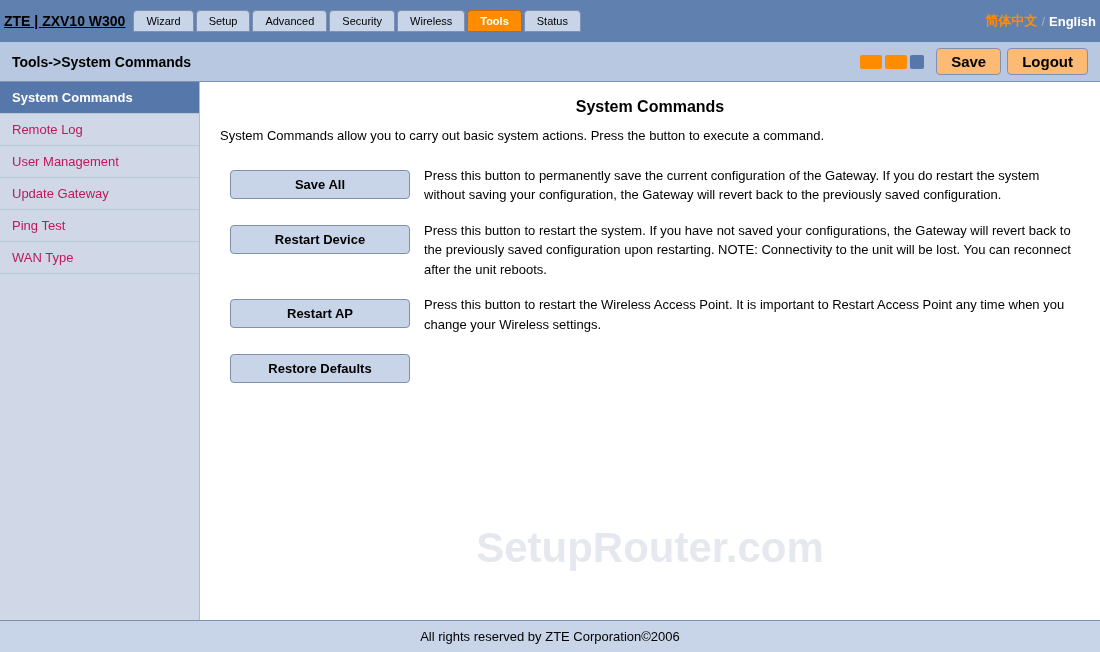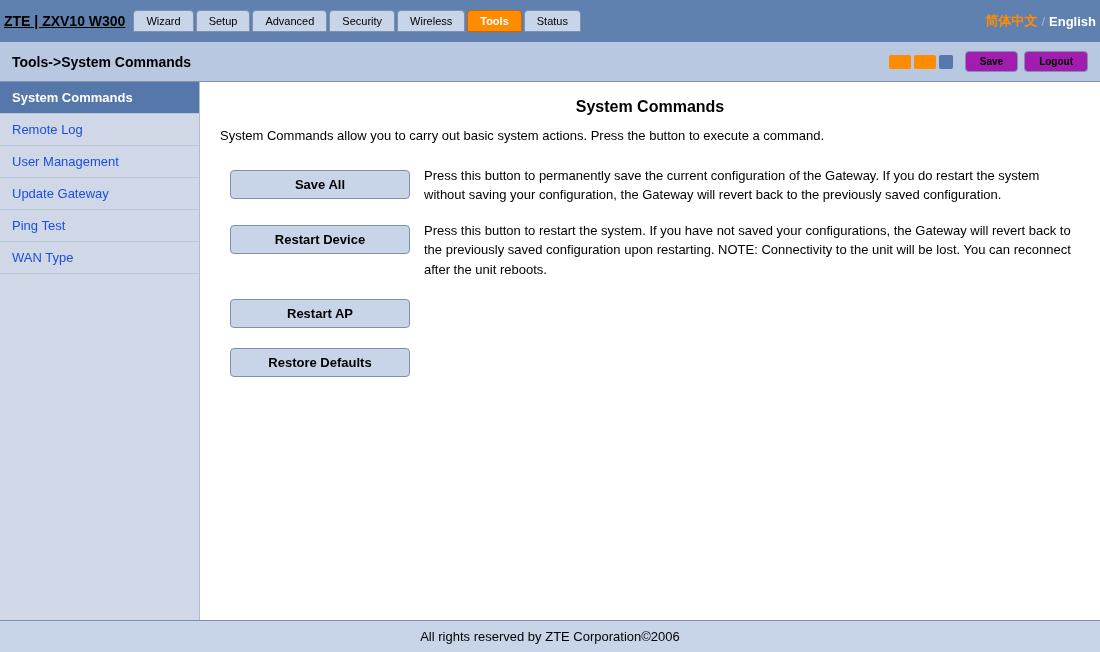--- a/index.html
+++ b/index.html
@@ -87,46 +87,46 @@
       background: #ff8c00;
       border-radius: 2px;
     }
     .icon-block-blue {
       width: 14px;
       height: 14px;
       background: #5577aa;
       border-radius: 2px;
     }
     .header-btn {
-      background: #a21caf;
+      background: #fdba74;
       border: 1px solid #8090b0;
       border-radius: 4px;
       padding: 4px 14px;
-      font-size: 10px;
+      font-size: 15px;
       cursor: pointer;
       font-weight: bold;
     }
 
     
     .main-layout {
       display: flex;
       height: calc(652px - 42px - 40px - 32px);
     }
 
     
     .sidebar {
       width: 200px;
       background: #d0d8e8;
       border-right: 1px solid #b0bcd0;
       flex-shrink: 0;
     }
     .sidebar-item {
       padding: 8px 12px;
       font-size: 13px;
-      color: #1d4ed8;
+      color: #be185d;
       cursor: pointer;
       border-bottom: 1px solid #b8c8d8;
     }
     .sidebar-item.active {
       background: #5577aa;
       color: white;
       font-weight: bold;
     }
 
     
@@ -271,25 +271,27 @@
         <div class="command-row">
           <div class="cmd-btn-cell">
             <button class="cmd-btn">Restart Device</button>
           </div>
           <div class="cmd-desc">Press this button to restart the system. If you have not saved your configurations, the Gateway will revert back to the previously saved configuration upon restarting. NOTE: Connectivity to the unit will be lost. You can reconnect after the unit reboots.</div>
         </div>
         <div class="command-row">
           <div class="cmd-btn-cell">
             <button class="cmd-btn">Restart AP</button>
           </div>
+          <div class="cmd-desc">Press this button to restart the Wireless Access Point. It is important to Restart Access Point any time when you change your Wireless settings.</div>
         </div>
         <div class="command-row">
           <div class="cmd-btn-cell">
             <button class="cmd-btn">Restore Defaults</button>
           </div>
         </div>
       </div>
+    <div class="watermark">SetupRouter.com</div>
   </div>
 </div>
 
 <div class="footer">
   <span>All rights reserved by ZTE Corporation©2006</span>
 </div>
 
 </body></html>

